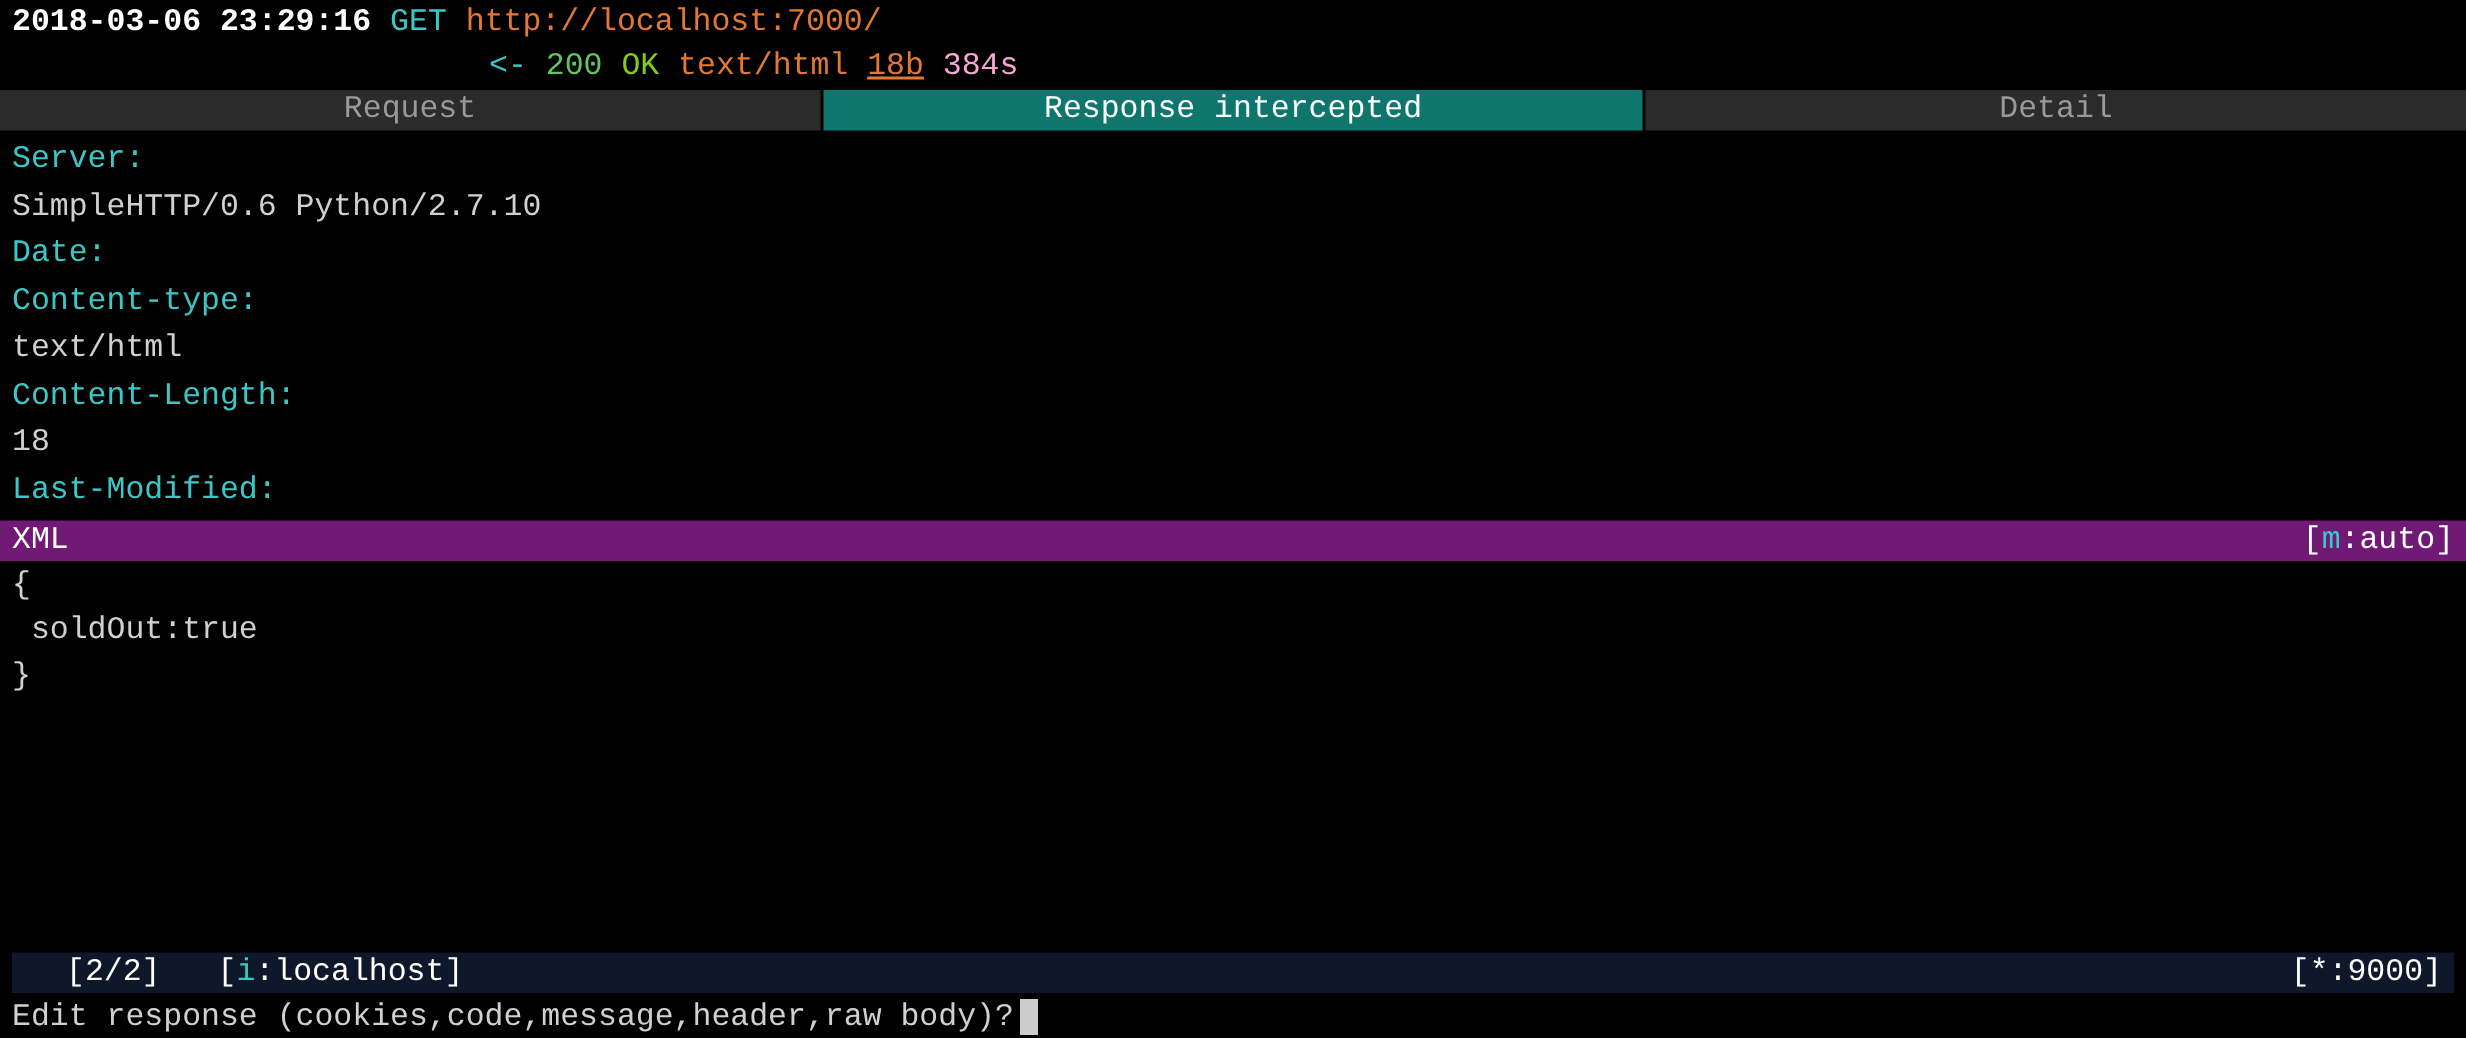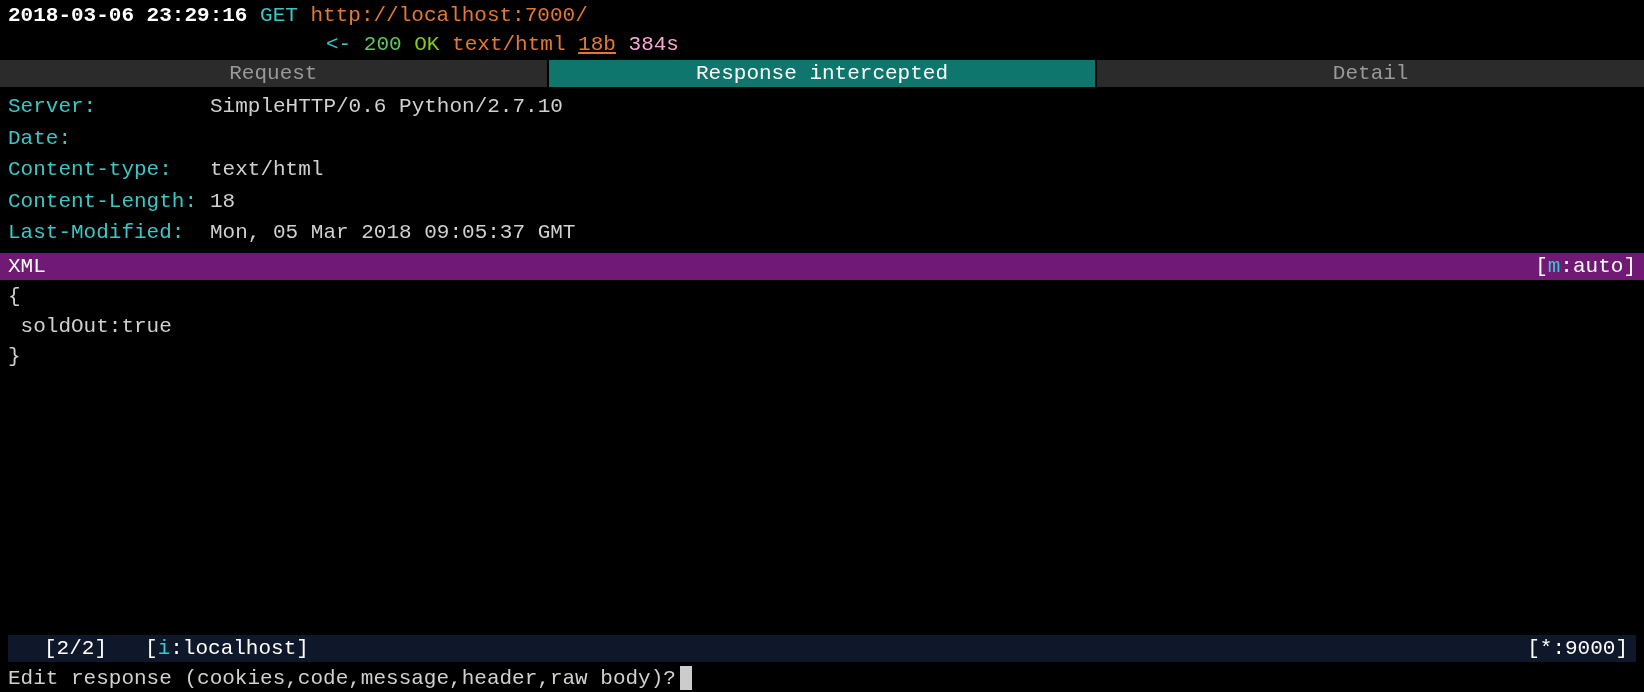--- a/index.html
+++ b/index.html
@@ -76,20 +76,21 @@
     .tab.active {
       background-color: #0f766e;
       color: #ffffff;
     }
     .headers {
       padding: 4px 8px;
     }
     .header-row {
       display: flex;
       line-height: 1.5;
+      flex-direction: column;
     }
     .header-key {
       color: #3CC7C7;
       min-width: 202px;
     }
     .header-value {
       color: #d0d0d0;
     }
     .body-type-bar {
       background-color: #701a75;
@@ -192,21 +193,20 @@
   <div class="header-row">
     <span class="header-key">Content-type:</span>
     <span class="header-value">text/html</span>
   </div>
   <div class="header-row">
     <span class="header-key">Content-Length:</span>
     <span class="header-value">18</span>
   </div>
   <div class="header-row">
     <span class="header-key">Last-Modified:</span>
-    <span class="header-value">Mon, 05 Mar 2018 09:05:37 GMT</span>
   </div>
 </div>
 
 <div class="body-type-bar">
   <span class="body-type-label">XML</span>
   <span class="mode-indicator"><span>[</span><span class="mode-key">m</span><span>:</span><span>auto</span><span>]</span></span>
 </div>
 
 <div class="body-content">{
  soldOut:true

